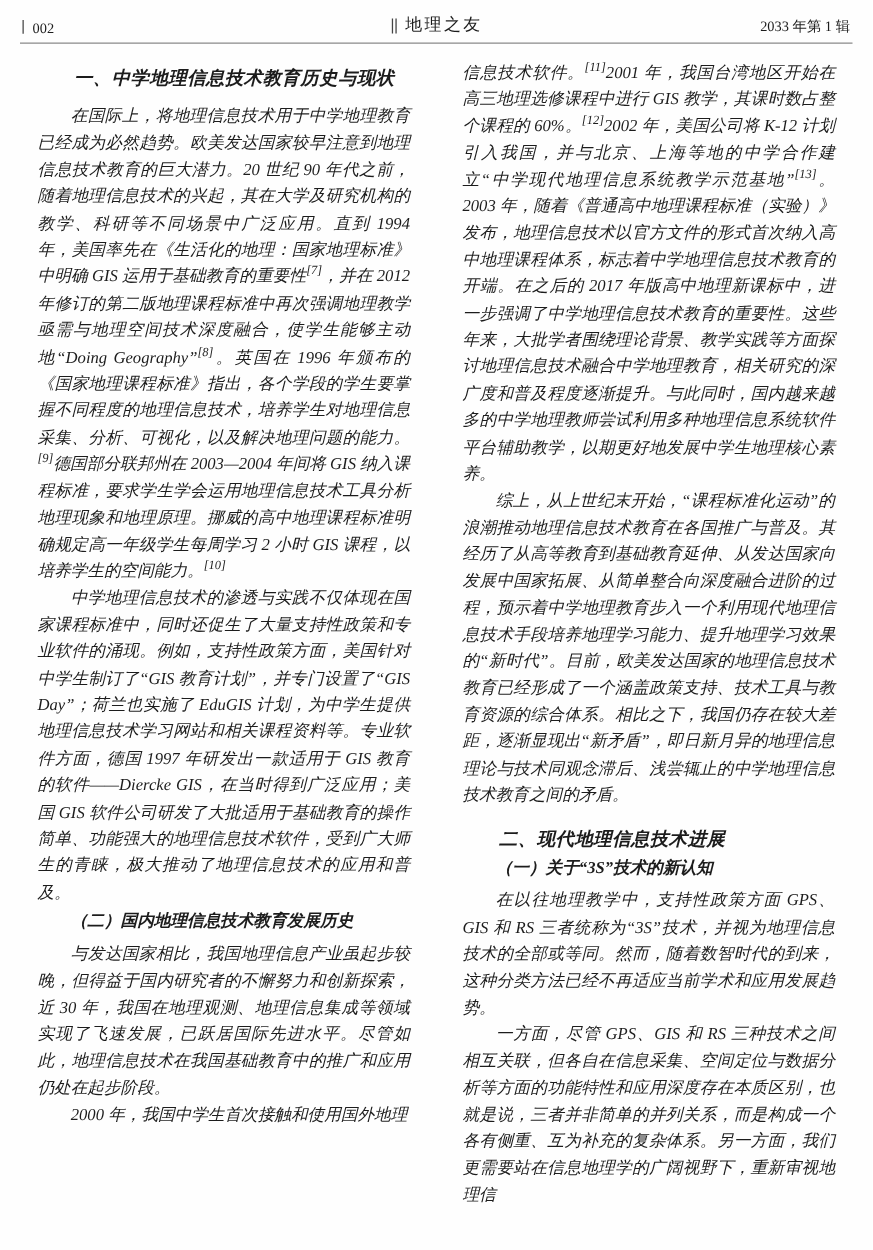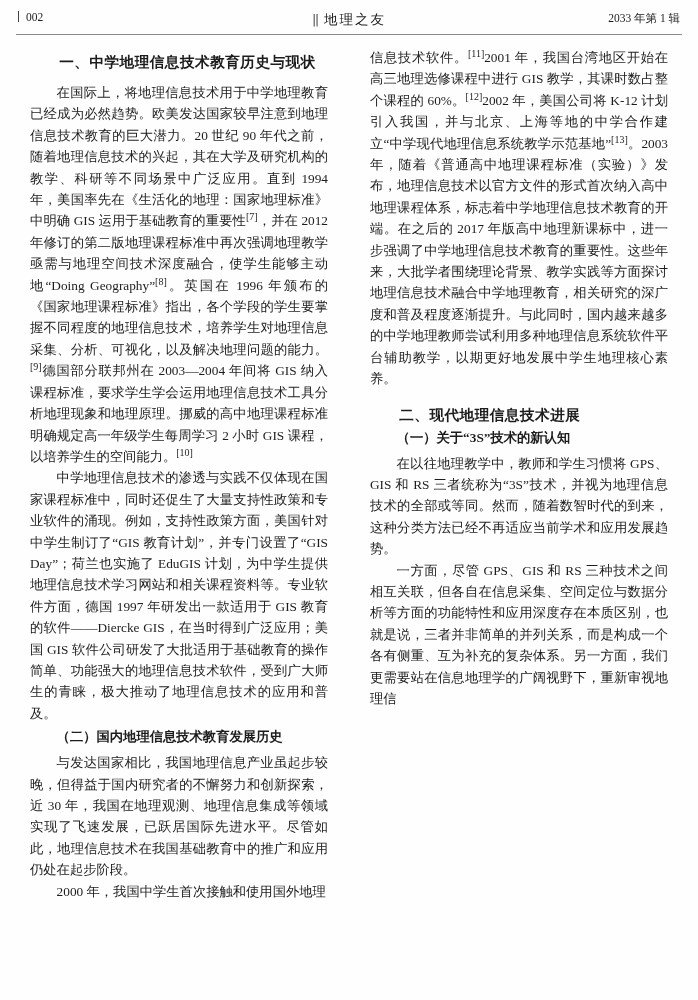--- a/index.html
+++ b/index.html
@@ -10,21 +10,21 @@
     margin: 0 auto;
     background: #fefefe;
     font-family: "Liberation Serif", "DejaVu Serif", serif;
     color: #1c1c1c;
     overflow: hidden;
     box-sizing: border-box;
   }
   .page-header {
     display: flex;
     justify-content: space-between;
-    align-items: flex-start;
+    align-items: flex-end;
     padding: 11px 18px 5px 18px;
     font-size: 11.5px;
   }
   .h-left, .h-right { width: 120px; white-space: nowrap; }
   .h-right { text-align: right; }
   .h-center {
     flex: 1;
     text-align: center;
     font-size: 13.5px;
     letter-spacing: 2px;
@@ -47,20 +47,21 @@
     margin: 0 16px;
     border-top: 1px solid #8a8a8a;
   }
   .columns {
     display: flex;
     gap: 42px;
     padding: 12px 30px 0 30px;
     height: 966px;
     overflow: hidden;
     box-sizing: border-box;
+    font-style: italic;
   }
   .col { flex: 1; min-width: 0; }
   .sec {
     font-size: 14.6px;
     font-weight: bold;
     margin: 6px 0 10px 0;
     text-indent: 2em;
     letter-spacing: 0.5px;
   }
   .sec.later { margin-top: 16px; margin-bottom: 4px; }
@@ -103,21 +104,22 @@
       <h2 class="sec">一、中学地理信息技术教育历史与现状</h2>
       <p class="body">在国际上，将地理信息技术用于中学地理教育已经成为必然趋势。欧美发达国家较早注意到地理信息技术教育的巨大潜力。20 世纪 90 年代之前，随着地理信息技术的兴起，其在大学及研究机构的教学、科研等不同场景中广泛应用。直到 1994 年，美国率先在《生活化的地理：国家地理标准》中明确 GIS 运用于基础教育的重要性<sup>[7]</sup>，并在 2012 年修订的第二版地理课程标准中再次强调地理教学亟需与地理空间技术深度融合，使学生能够主动地“Doing Geography”<sup>[8]</sup>。英国在 1996 年颁布的《国家地理课程标准》指出，各个学段的学生要掌握不同程度的地理信息技术，培养学生对地理信息采集、分析、可视化，以及解决地理问题的能力。<sup>[9]</sup>德国部分联邦州在 2003—2004 年间将 GIS 纳入课程标准，要求学生学会运用地理信息技术工具分析地理现象和地理原理。挪威的高中地理课程标准明确规定高一年级学生每周学习 2 小时 GIS 课程，以培养学生的空间能力。<sup>[10]</sup></p>
       <p class="body">中学地理信息技术的渗透与实践不仅体现在国家课程标准中，同时还促生了大量支持性政策和专业软件的涌现。例如，支持性政策方面，美国针对中学生制订了“GIS 教育计划”，并专门设置了“GIS Day”；荷兰也实施了 EduGIS 计划，为中学生提供地理信息技术学习网站和相关课程资料等。专业软件方面，德国 1997 年研发出一款适用于 GIS 教育的软件——Diercke GIS，在当时得到广泛应用；美国 GIS 软件公司研发了大批适用于基础教育的操作简单、功能强大的地理信息技术软件，受到广大师生的青睐，极大推动了地理信息技术的应用和普及。</p>
       <h3 class="sub">（二）国内地理信息技术教育发展历史</h3>
       <p class="body">与发达国家相比，我国地理信息产业虽起步较晚，但得益于国内研究者的不懈努力和创新探索，近 30 年，我国在地理观测、地理信息集成等领域实现了飞速发展，已跃居国际先进水平。尽管如此，地理信息技术在我国基础教育中的推广和应用仍处在起步阶段。</p>
       <p class="body">2000 年，我国中学生首次接触和使用国外地理</p>
     </section>
 
     <section class="col">
       <p class="body cont">信息技术软件。<sup>[11]</sup>2001 年，我国台湾地区开始在高三地理选修课程中进行 GIS 教学，其课时数占整个课程的 60%。<sup>[12]</sup>2002 年，美国公司将 K-12 计划引入我国，并与北京、上海等地的中学合作建立“中学现代地理信息系统教学示范基地”<sup>[13]</sup>。2003 年，随着《普通高中地理课程标准（实验）》发布，地理信息技术以官方文件的形式首次纳入高中地理课程体系，标志着中学地理信息技术教育的开端。在之后的 2017 年版高中地理新课标中，进一步强调了中学地理信息技术教育的重要性。这些年来，大批学者围绕理论背景、教学实践等方面探讨地理信息技术融合中学地理教育，相关研究的深广度和普及程度逐渐提升。与此同时，国内越来越多的中学地理教师尝试利用多种地理信息系统软件平台辅助教学，以期更好地发展中学生地理核心素养。</p>
+      <p class="body">综上，从上世纪末开始，“课程标准化运动”的浪潮推动地理信息技术教育在各国推广与普及。其经历了从高等教育到基础教育延伸、从发达国家向发展中国家拓展、从简单整合向深度融合进阶的过程，预示着中学地理教育步入一个利用现代地理信息技术手段培养地理学习能力、提升地理学习效果的“新时代”。目前，欧美发达国家的地理信息技术教育已经形成了一个涵盖政策支持、技术工具与教育资源的综合体系。相比之下，我国仍存在较大差距，逐渐显现出“新矛盾”，即日新月异的地理信息理论与技术同观念滞后、浅尝辄止的中学地理信息技术教育之间的矛盾。</p>
       <h2 class="sec later">二、现代地理信息技术进展</h2>
       <h3 class="sub">（一）关于“3S”技术的新认知</h3>
-      <p class="body">在以往地理教学中，教师和学生习惯将 GPS、GIS 和 RS 三者统称为“3S”技术，并视为地理信息技术的全部或等同。然而，随着数智时代的到来，这种分类方法已经不再适应当前学术和应用发展趋势。</p>
+      <p class="body">在以往地理教学中，支持性政策方面 GPS、GIS 和 RS 三者统称为“3S”技术，并视为地理信息技术的全部或等同。然而，随着数智时代的到来，这种分类方法已经不再适应当前学术和应用发展趋势。</p>
       <p class="body">一方面，尽管 GPS、GIS 和 RS 三种技术之间相互关联，但各自在信息采集、空间定位与数据分析等方面的功能特性和应用深度存在本质区别，也就是说，三者并非简单的并列关系，而是构成一个各有侧重、互为补充的复杂体系。另一方面，我们更需要站在信息地理学的广阔视野下，重新审视地理信</p>
     </section>
 
   </main>
 
 </div>
 
 </body></html>

